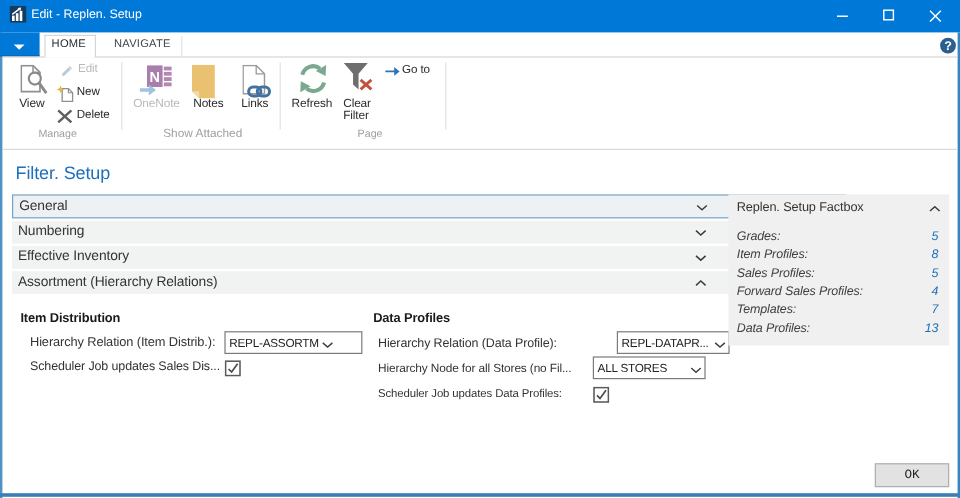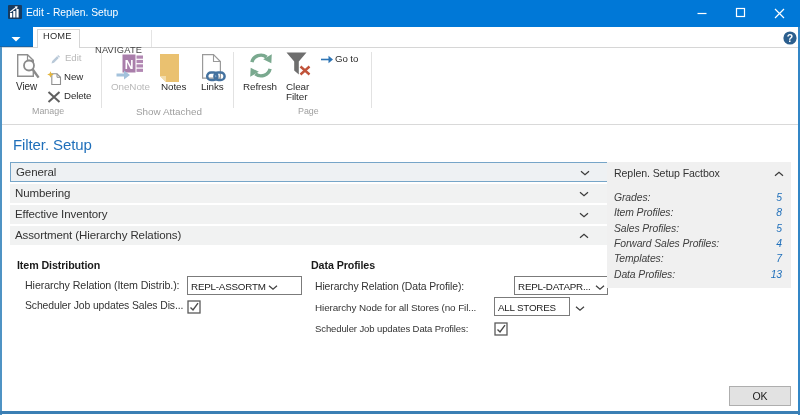--- a/index.html
+++ b/index.html
@@ -37,21 +37,21 @@
   .flbl { font-size:10px; color:#333; letter-spacing:-0.1px; white-space:nowrap; }
   .fbold { font-size:10.7px; font-weight:bold; color:#1a1a1a; letter-spacing:-0.1px; }
   .dd { height:19px; background:#fff; border:1px solid #7b7b7b; }
   .dd .v { position:absolute; left:3px; top:3.5px; font-size:9.8px; color:#222; letter-spacing:-0.2px; white-space:nowrap; }
   
   #factbox { left:607px; top:162px; width:184px; height:126px; background:#f0f0f0; }
   .fxrow { position:absolute; left:7px; width:176px; font-size:10.4px; color:#404040; letter-spacing:-0.1px;font-style:italic; }
   .fxrow .num { position:absolute; right:8px; top:0; color:#1f6fba; }
   
   #okbtn { left:729px; top:386px; width:62px; height:20px; background:#e2e2e2;
-     border:1px solid #aeaeae; text-align:center; font-size:10.5px; color:#222; line-height:18px; }
+     border:1px solid #aeaeae; text-align:center; font-size:10.5px; color:#222; line-height:18px;font-family:Liberation Mono, monospace; }
 </style>
 </head>
 <body>
 <div id="win">
 
   <div class="abs" id="titlebar"></div>
   <svg class="abs" style="left:8px;top:5px" width="14" height="14" viewBox="0 0 14 14">
     <rect x="0" y="0" width="14" height="14" rx="1" fill="#173a5e"></rect>
     <rect x="2" y="8" width="2.2" height="4.5" fill="#fff"></rect>
     <rect x="5.2" y="6" width="2.2" height="6.5" fill="#fff"></rect>
@@ -72,21 +72,21 @@
 
   <div class="abs" id="appbtn"></div>
   <svg class="abs" style="left:11px;top:36px" width="10" height="6" viewBox="0 0 10 6">
     <path d="M0.5 1 L5 5.5 L9.5 1 Z" fill="#fff"></path>
   </svg>
   <div class="abs" id="tabline"></div>
   <div class="abs" id="hometab"></div>
   <div class="abs" id="tabmask"></div>
   <div class="abs" id="navline"></div>
   <div class="abs tabtxt" style="left:43px;top:31px;color:#2b2b2b;">HOME</div>
-  <div class="abs tabtxt" style="left:95px;top:45px;">NAVIGATE</div>
+  <div class="abs tabtxt" style="left:95px;top:31px;">NAVIGATE</div>
   <svg class="abs" style="left:783px;top:31px" width="14" height="14" viewBox="0 0 14 14">
     <circle cx="7" cy="7" r="6.6" fill="#2c5f8e"></circle>
     <text x="7" y="10.6" font-size="10.5" font-weight="bold" fill="#fff" text-anchor="middle" font-family="Liberation Sans">?</text>
   </svg>
 
   <div class="abs" id="ribbonbot"></div>
   <div class="abs rsep" style="left:101px"></div>
   <div class="abs rsep" style="left:233px"></div>
   <div class="abs rsep" style="left:371px"></div>
   <div class="abs grplbl" style="left:32px;font-size:8.9px">Manage</div>
@@ -212,21 +212,21 @@
     <path d="M3.5 7.5 L6 10 L11 3.2" fill="none" stroke="#4a4a4a" stroke-width="1.4"></path>
   </svg>
   <div class="abs flbl" style="left:315px;top:280.5px;font-size:10.4px">Hierarchy Relation (Data Profile):</div>
   <div class="abs dd" style="left:514px;top:276px;width:94px">
       <span class="v">REPL-DATAPR...</span>
     <svg class="abs" style="left:80px;top:7.5px" width="10" height="5" viewBox="0 0 10 5">
         <path d="M1 0.7 L5 4.2 L9 0.7" fill="none" stroke="#3f3f3f" stroke-width="1.2"></path>
       </svg>
   </div>
   <div class="abs flbl" style="left:315px;top:301.5px;font-size:9.9px">Hierarchy Node for all Stores (no Fil...</div>
-  <div class="abs dd" style="left:494px;top:297px;width:76px">
+  <div class="abs dd" style="left:494px;top:297px;width:94px">
       <span class="v">ALL STORES</span>
     <svg class="abs" style="left:80px;top:7.5px" width="10" height="5" viewBox="0 0 10 5">
         <path d="M1 0.7 L5 4.2 L9 0.7" fill="none" stroke="#3f3f3f" stroke-width="1.2"></path>
       </svg>
   </div>
   <div class="abs flbl" style="left:315px;top:322.5px;font-size:9.5px">Scheduler Job updates Data Profiles:</div>
   <svg class="abs" style="left:494px;top:322px" width="14" height="14" viewBox="0 0 14 14">
     <rect x="1" y="1" width="12" height="12" fill="#fff" stroke="#5a5a5a" stroke-width="1.3"></rect>
     <path d="M3.5 7.5 L6 10 L11 3.2" fill="none" stroke="#4a4a4a" stroke-width="1.4"></path>
   </svg>

